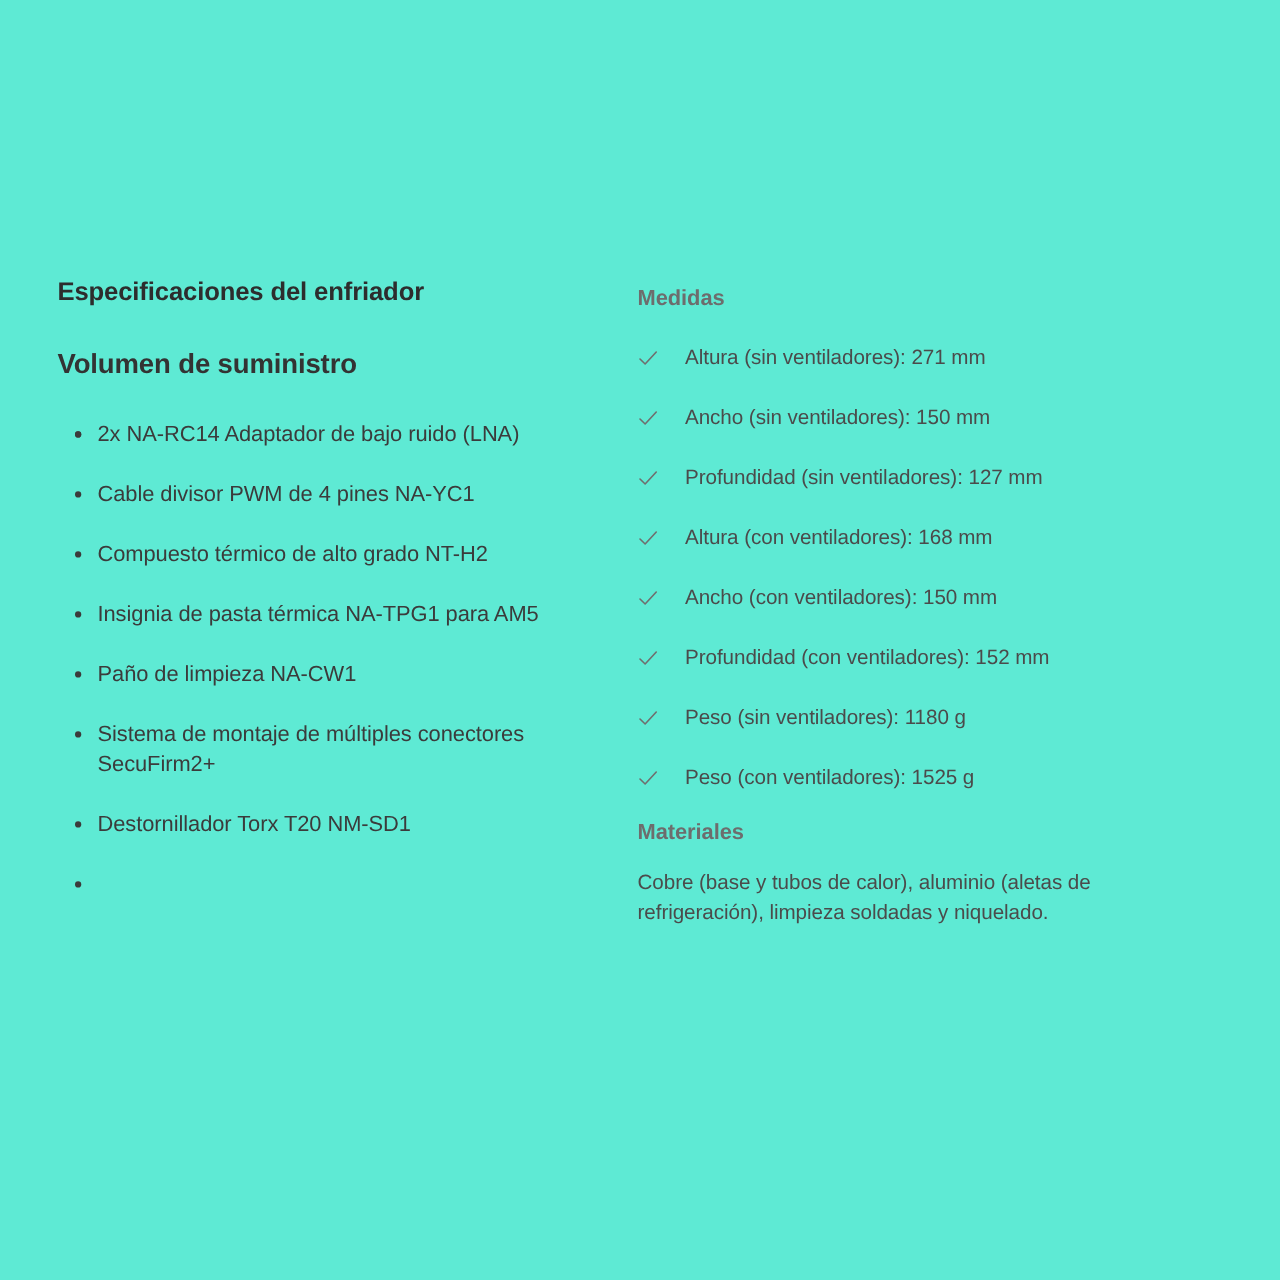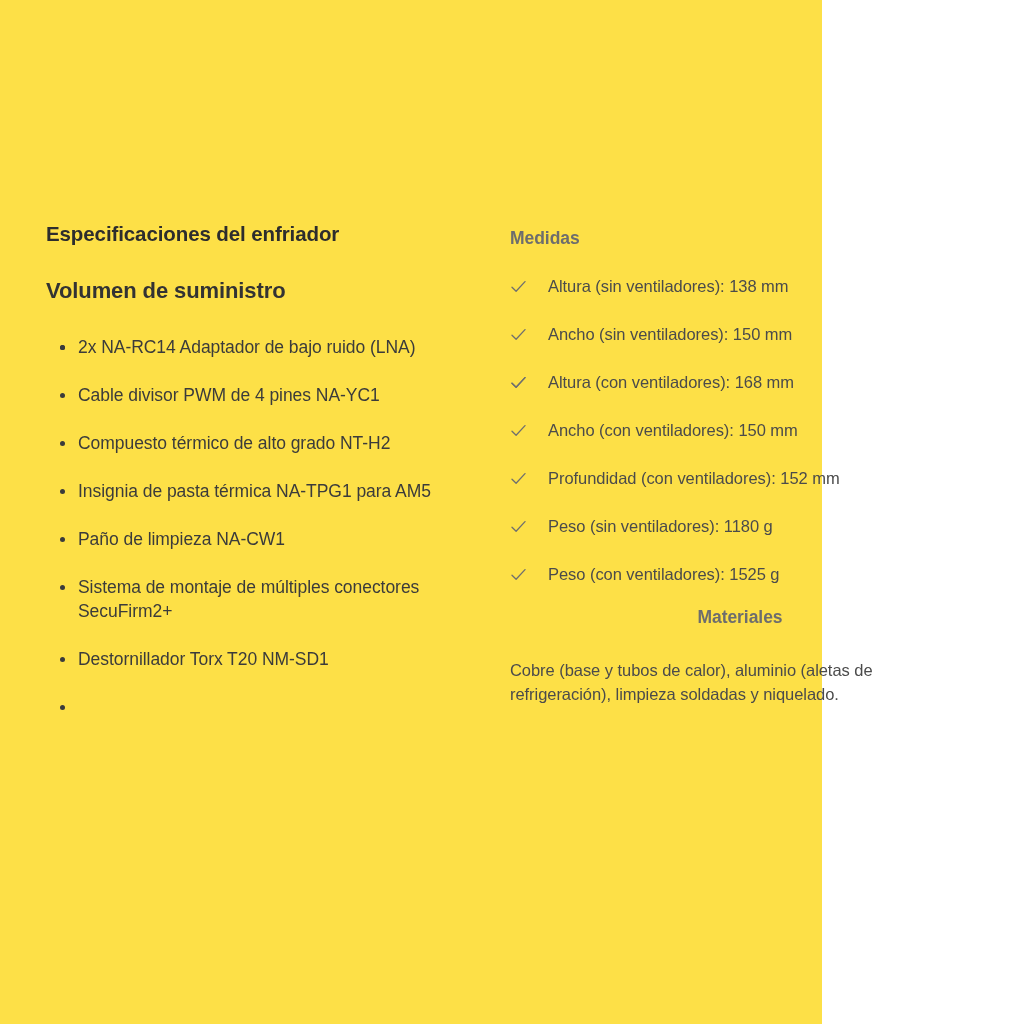--- a/index.html
+++ b/index.html
@@ -11,23 +11,23 @@
   body {
     width: 1024px;
     height: 1024px;
     overflow: hidden;
     font-family: "Liberation Sans", "DejaVu Sans", sans-serif;
     -webkit-font-smoothing: antialiased;
   }
 
   .page {
     position: relative;
-    width: 822px;
+    width: 1024px;
     height: 1024px;
-    background: #fde047;
+    background: #5eead4;
   }
 
   .columns {
     position: absolute;
     left: 0;
     top: 0;
     width: 1024px;
     display: flex;
     align-items: flex-start;
   }
@@ -100,22 +100,21 @@
     font-size: 17.5px;
     font-weight: 700;
     color: #6d6d6d;
     line-height: 1.2;
     margin: 0 0 27px 0;
     letter-spacing: -0.05px;
   }
 
   .group-title.materials {
     margin-top: 22px;
-    margin-bottom: 30px;
-    text-align: center;
+    margin-bottom: 18px;
   }
 
   ul.measure-list {
     list-style: none;
     margin: 0 0 0 0;
     padding: 0;
   }
 
   ul.measure-list li {
     position: relative;
@@ -207,36 +206,37 @@
     <div class="col-right">
       <h3 class="group-title">Medidas</h3>
 
       <ul class="measure-list">
         <li>
           <span class="check-icon">
             <svg viewBox="0 0 17 17" aria-hidden="true">
                 <path d="M2 9.2 L6.1 13.2 L15 3.6" fill="none" stroke="#6f6f6f" stroke-width="1.3" stroke-linecap="round" stroke-linejoin="round"></path>
               </svg>
           </span>
-          <span>Altura (sin ventiladores): 138 mm</span>
+          <span>Altura (sin ventiladores): 271 mm</span>
         </li>
         <li>
           <span class="check-icon">
             <svg viewBox="0 0 17 17" aria-hidden="true">
                 <path d="M2 9.2 L6.1 13.2 L15 3.6" fill="none" stroke="#6f6f6f" stroke-width="1.3" stroke-linecap="round" stroke-linejoin="round"></path>
               </svg>
           </span>
           <span>Ancho (sin ventiladores): 150 mm</span>
         </li>
         <li>
           <span class="check-icon">
             <svg viewBox="0 0 17 17" aria-hidden="true">
                 <path d="M2 9.2 L6.1 13.2 L15 3.6" fill="none" stroke="#6f6f6f" stroke-width="1.3" stroke-linecap="round" stroke-linejoin="round"></path>
               </svg>
           </span>
+          <span>Profundidad (sin ventiladores): 127 mm</span>
         </li>
         <li>
           <span class="check-icon">
             <svg viewBox="0 0 17 17" aria-hidden="true">
                 <path d="M2 9.2 L6.1 13.2 L15 3.6" fill="none" stroke="#6f6f6f" stroke-width="1.3" stroke-linecap="round" stroke-linejoin="round"></path>
               </svg>
           </span>
           <span>Altura (con ventiladores): 168 mm</span>
         </li>
         <li>

